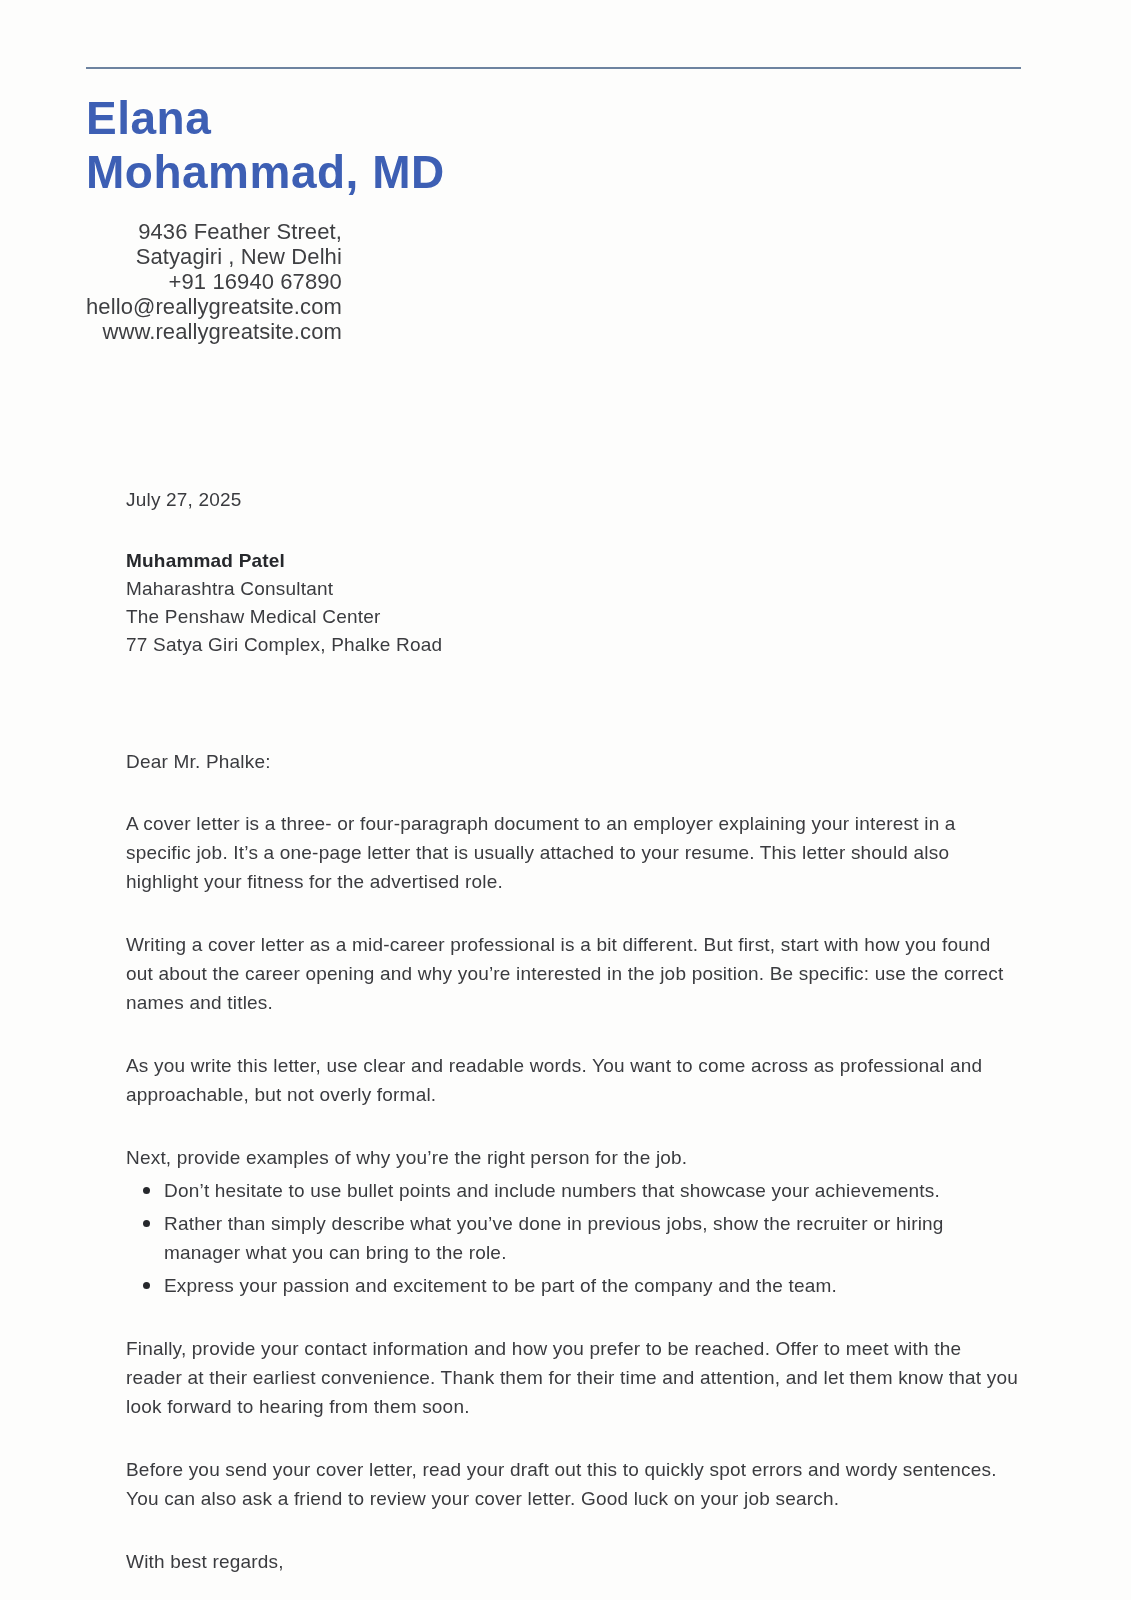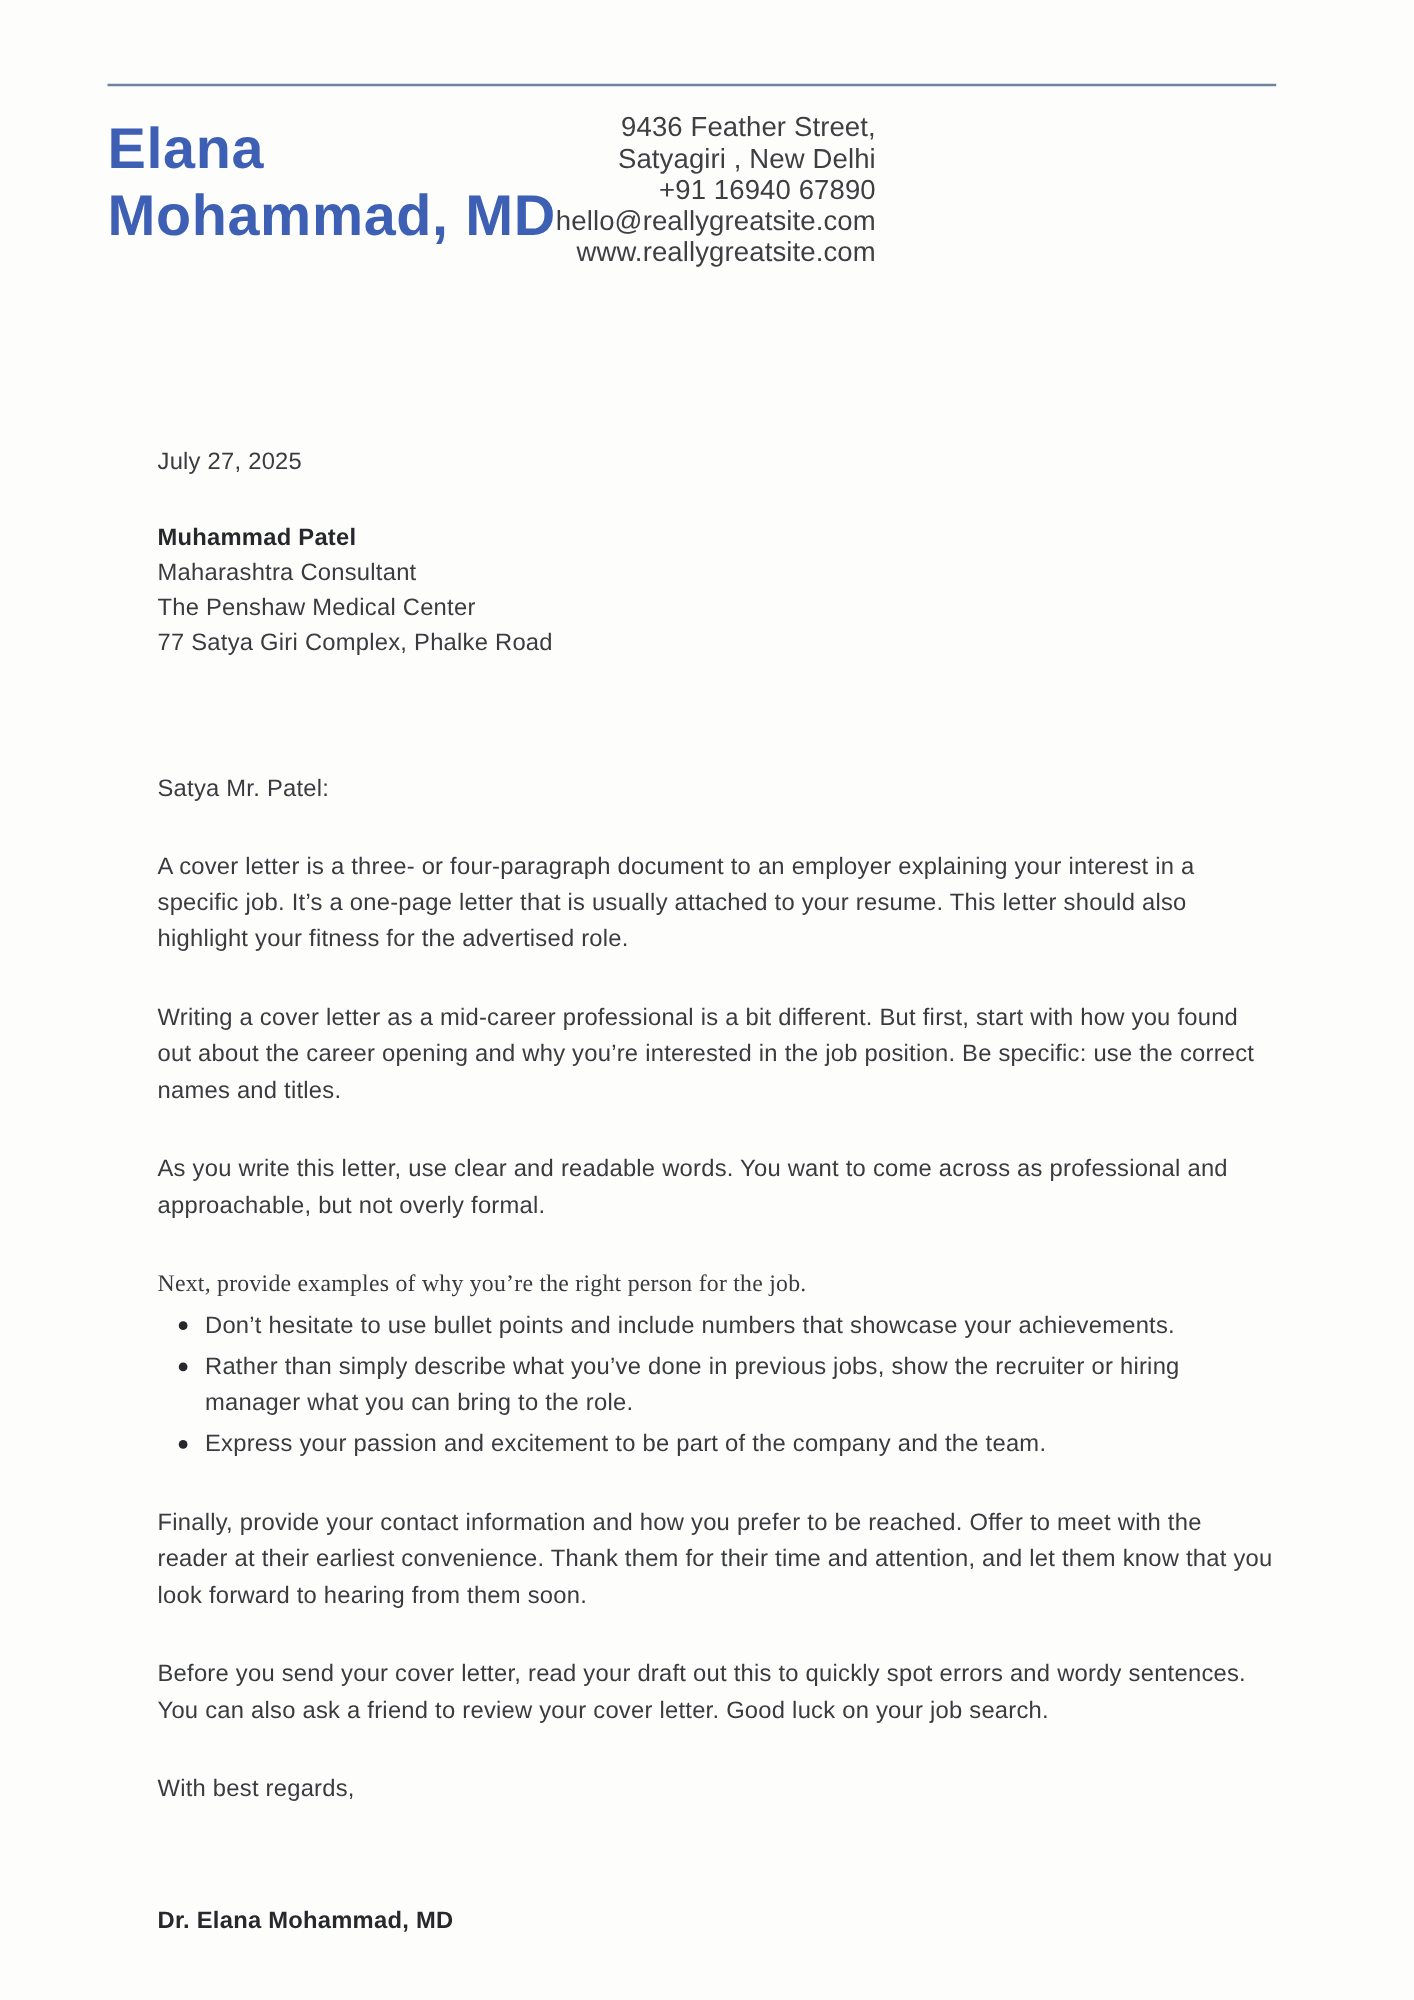--- a/index.html
+++ b/index.html
@@ -25,22 +25,23 @@
     padding: 0 110px 0 86px;
     overflow: hidden;
   }
   .top-rule {
     margin-top: 67px;
     height: 2px;
     background: var(--rule);
   }
   .letterhead {
     display: flex;
-    justify-content: flex-start;
+    justify-content: flex-end;
     align-items: flex-start;
+    flex-direction: column;
   }
   .sender-name {
     margin-top: 22px;
     font-size: 46px;
     line-height: 54px;
     font-weight: 700;
     letter-spacing: 0.5px;
     color: var(--accent);
   }
   .name-line { display: block; }
@@ -58,21 +59,21 @@
     letter-spacing: 0.2px;
     color: var(--body-text);
     margin-left: 40px;
   }
   .date { margin-top: 141px; }
   .recipient { margin-top: 33px; line-height: 28px; }
   .recipient-name { font-weight: 700; color: var(--heading-text); }
   .salutation { margin-top: 88px; margin-bottom: 33px; }
   .para { margin: 0 0 34px; }
   .paras .para:last-child { margin-bottom: 34px; }
-  .list-intro { margin-bottom: 2px; font-family: Liberation Serif, serif; }
+  .list-intro { margin-bottom: 2px; }
   .bullets {
     list-style: none;
     margin: 0 0 34px;
     padding-left: 15px;
   }
   .bullet {
     position: relative;
     padding-left: 23px;
     margin-top: 4px;
   }
@@ -120,21 +121,21 @@
 
     <div class="recipient">
       <div class="recipient-name">Muhammad Patel</div>
       <div>
           <div class="recipient-line">Maharashtra Consultant</div>
           <div class="recipient-line">The Penshaw Medical Center</div>
           <div class="recipient-line">77 Satya Giri Complex, Phalke Road</div>
         </div>
     </div>
 
-    <p class="salutation">Satya Mr. Patel:</p>
+    <p class="salutation">Dear Mr. Phalke:</p>
 
     <div class="paras">
         <p class="para">A cover letter is a three- or four-paragraph document to an employer explaining your interest in a specific job. It’s a one-page letter that is usually attached to your resume. This letter should also highlight your fitness for the advertised role.</p>
         <p class="para">Writing a cover letter as a mid-career professional is a bit different. But first, start with how you found out about the career opening and why you’re interested in the job position. Be specific: use the correct names and titles.</p>
         <p class="para">As you write this letter, use clear and readable words. You want to come across as professional and approachable, but not overly formal.</p>
       </div>
 
     <p class="para list-intro">Next, provide examples of why you’re the right person for the job.</p>
 
     <ul class="bullets">

